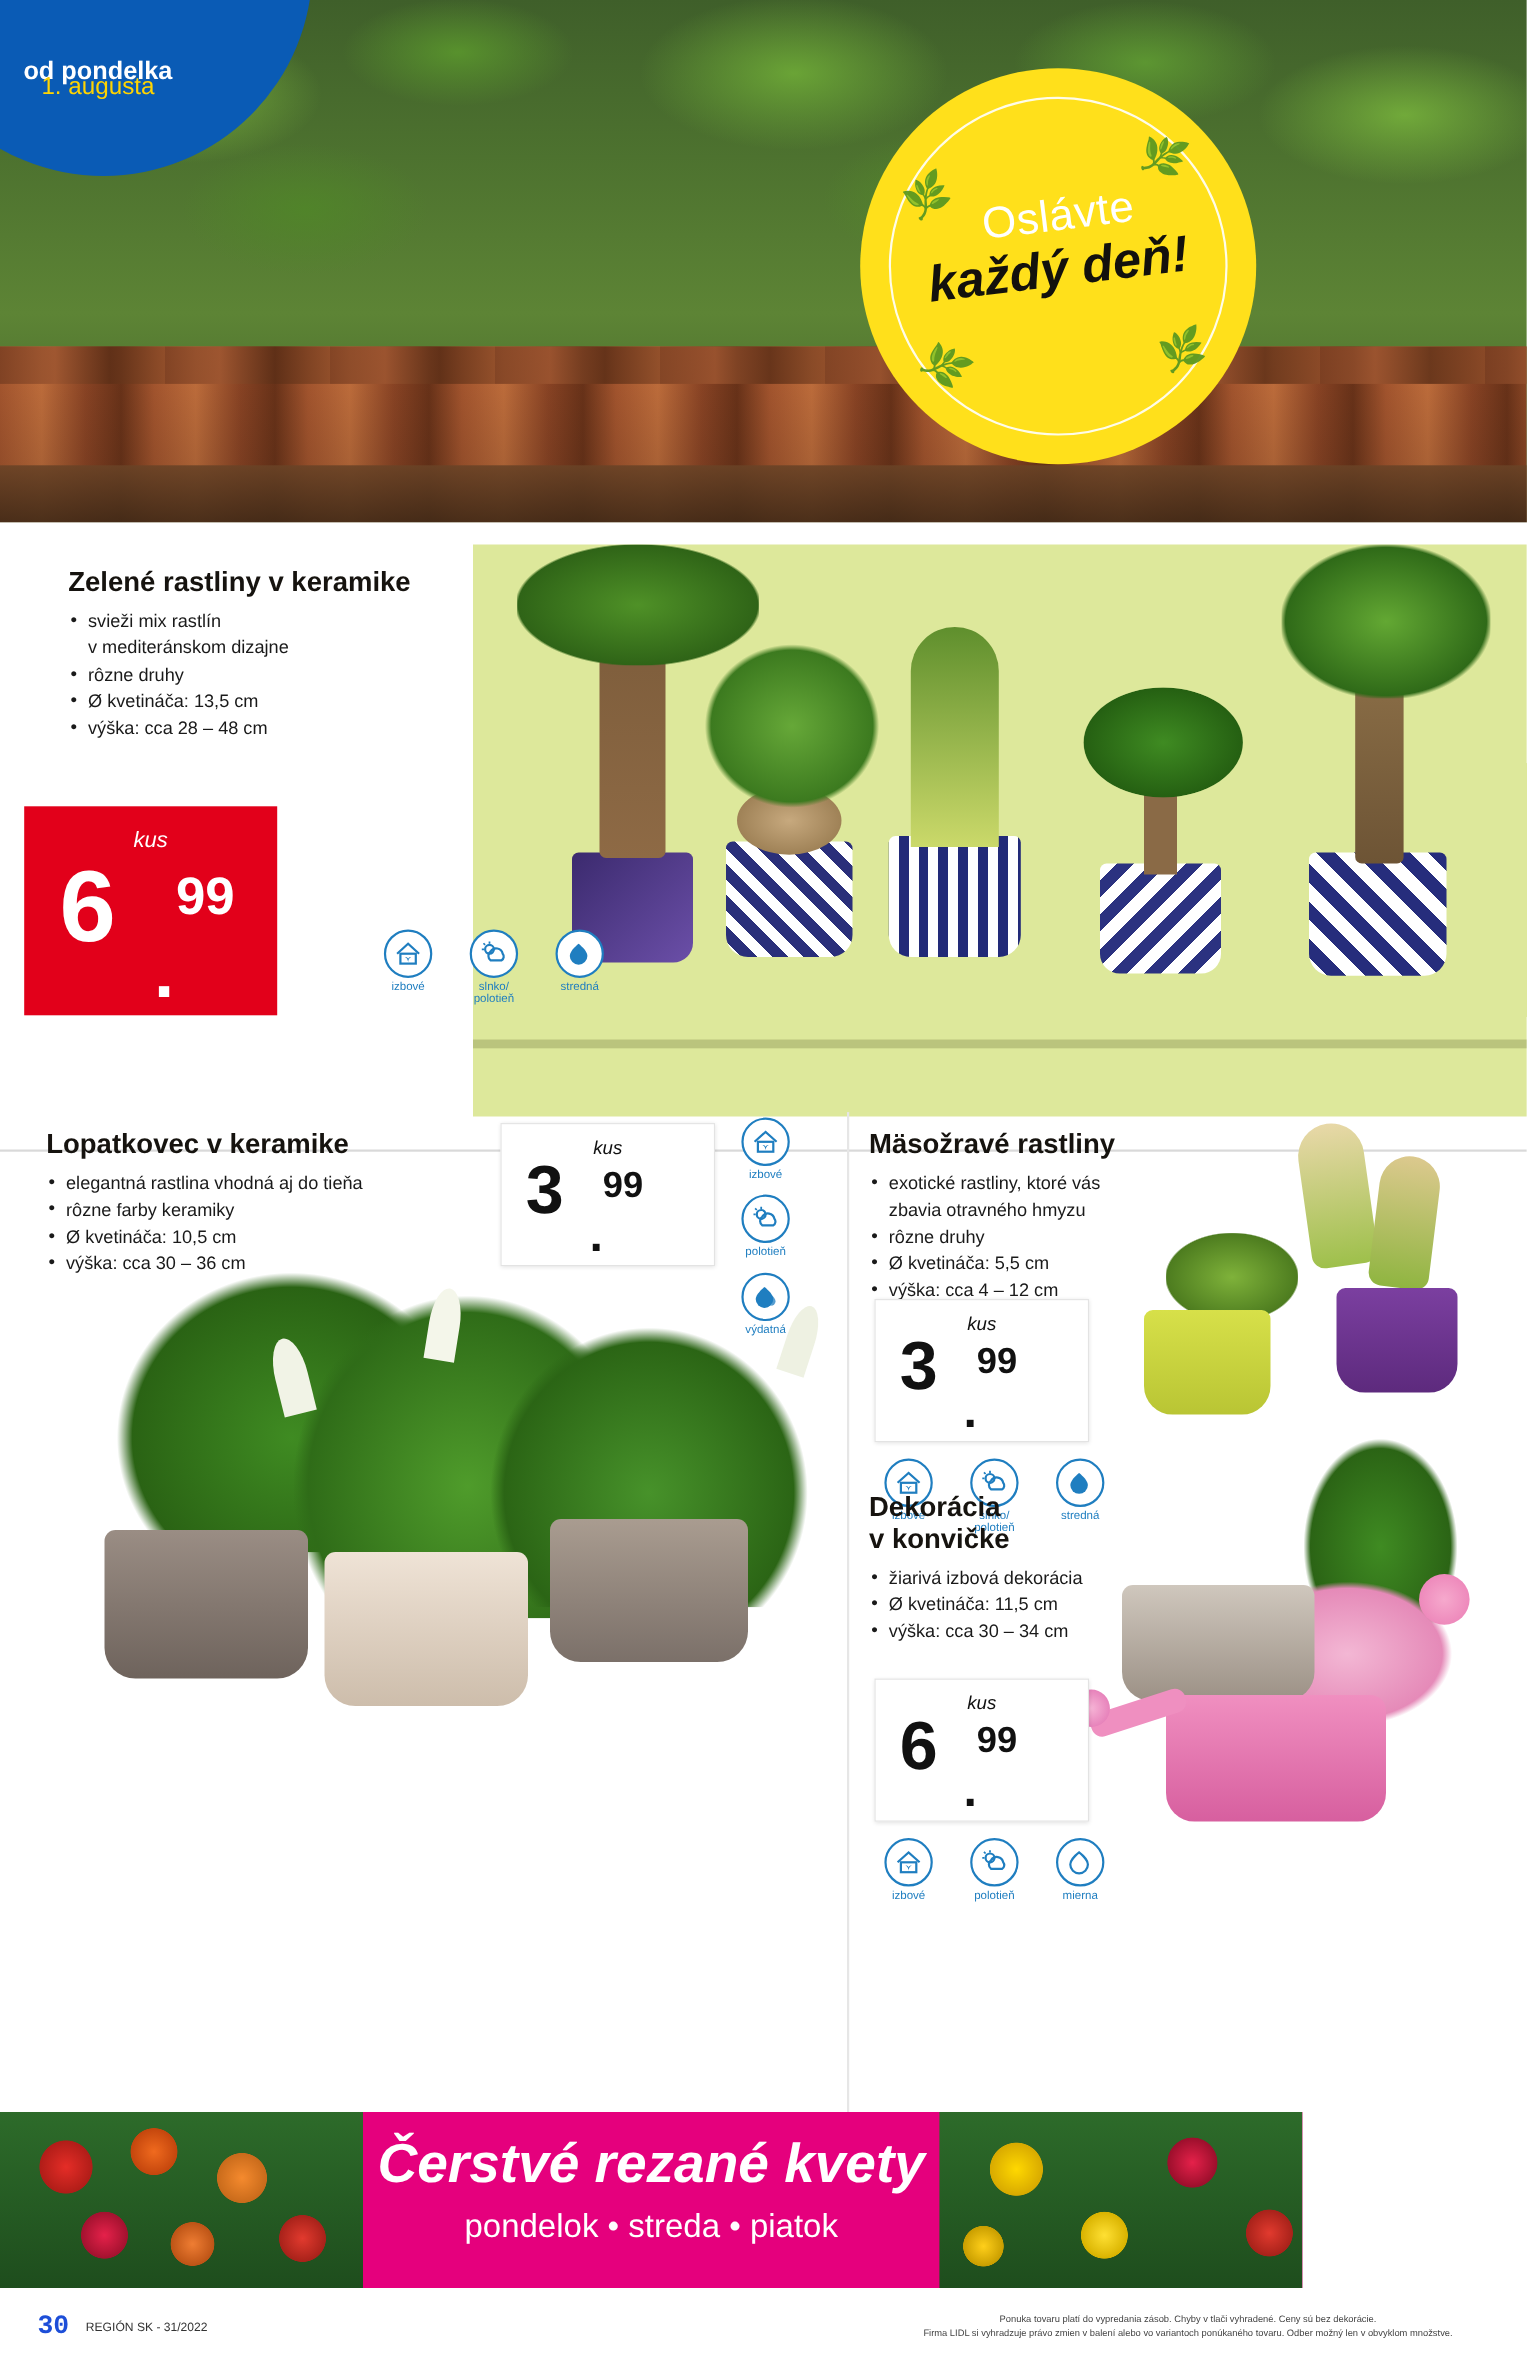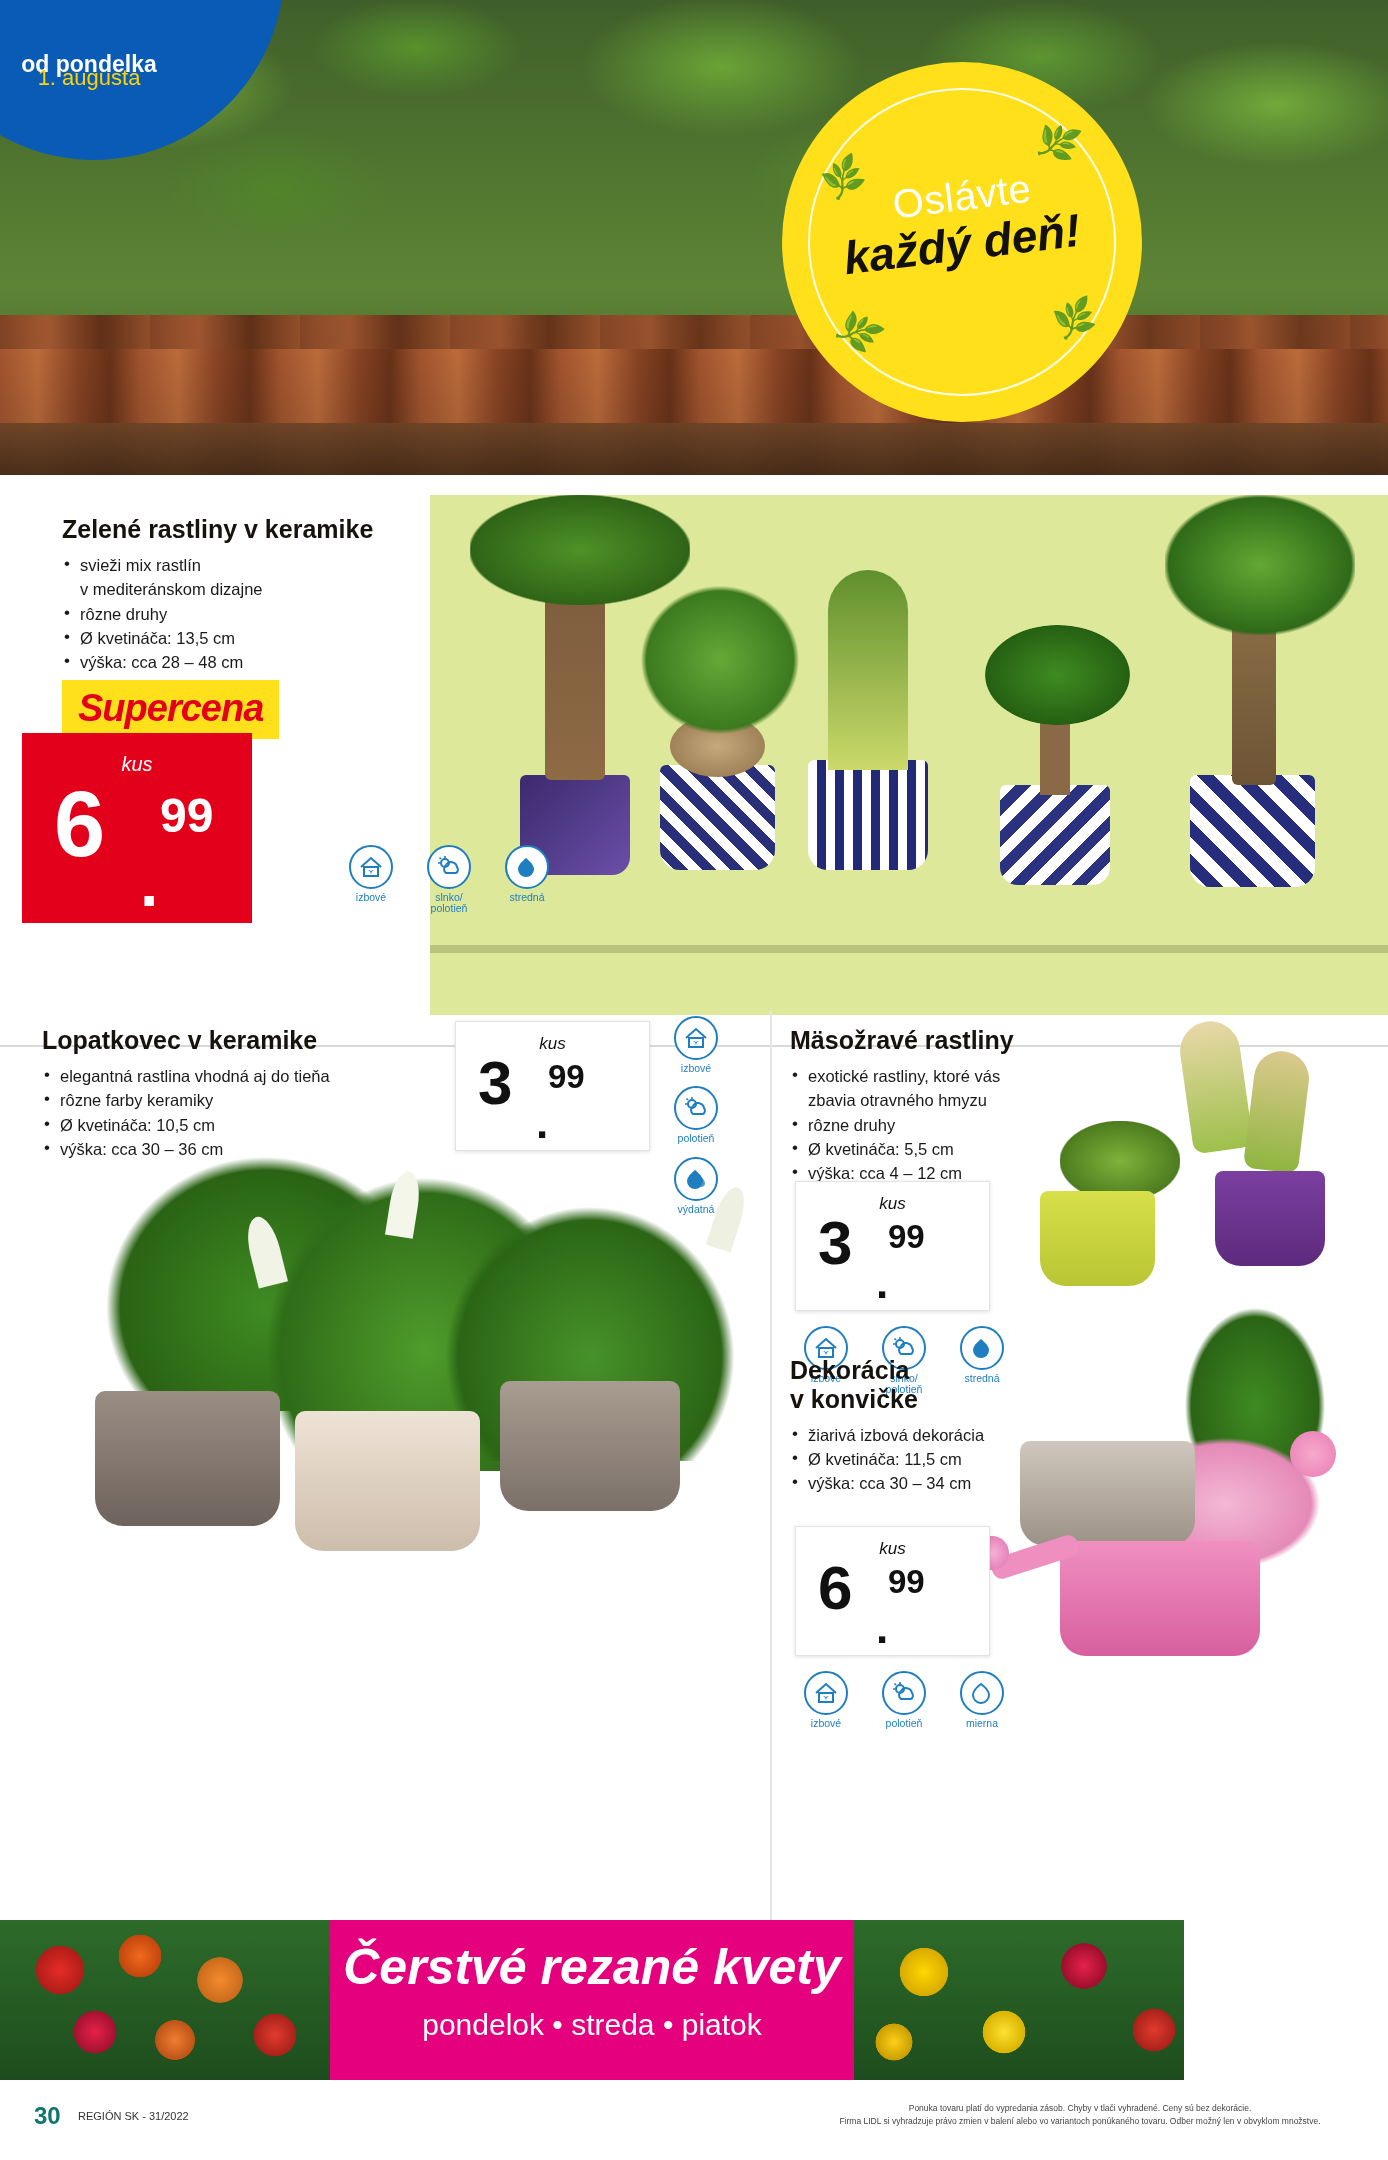--- a/index.html
+++ b/index.html
@@ -244,21 +244,21 @@
     position: absolute; left: 50%; transform: translateX(-50%); top: 88px;
     color: #ffffff; font-size: 30px; white-space: nowrap;
   }
 
   
   .footer {
     position: absolute; left: 0; top: 2080px; width: 1388px; height: 80px;
     background: #ffffff;
   }
   .pagenum {
-    position: absolute; left: 34px; top: 22px; font-size: 24px; font-weight: bold; color: #0f766e;
+    position: absolute; left: 34px; top: 22px; font-size: 24px; font-weight: bold; color: #1d4ed8; font-family: Liberation Mono, monospace;
   }
   .region { position: absolute; left: 78px; top: 30px; font-size: 11px; color: #333; }
   .legal {
     position: absolute; right: 28px; top: 22px; width: 560px; text-align: center;
     font-size: 8.5px; color: #444; line-height: 1.5;
   }
 </style>
 </head>
 <body>
 
@@ -314,23 +314,20 @@
     <h2 class="prod-title">Zelené rastliny v keramike</h2>
     <ul class="bullets">
       <li>svieži mix rastlín</li>
       <li class="nobullet">v mediteránskom dizajne</li>
       <li>rôzne druhy</li>
       <li>Ø kvetináča: 13,5 cm</li>
       <li>výška: cca 28 – 48 cm</li>
     </ul>
   </div>
 
-  <div class="supercena">
-    <span>Supercena</span>
-  </div>
 
   <div class="price-red">
     <div class="kus">kus</div>
     <div class="big">6</div>
     <div class="dot">.</div>
     <div class="cents">99</div>
   </div>
 
   <div class="sec1-icons icons">
     <div class="icon-item">

